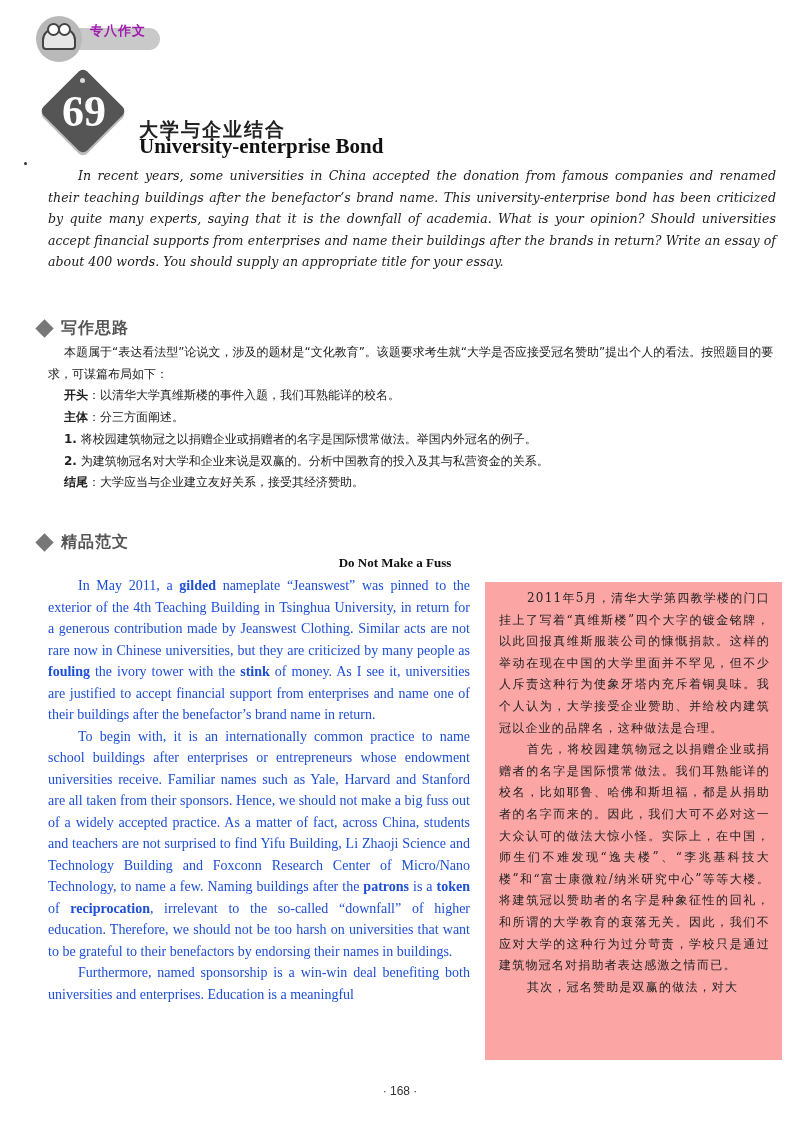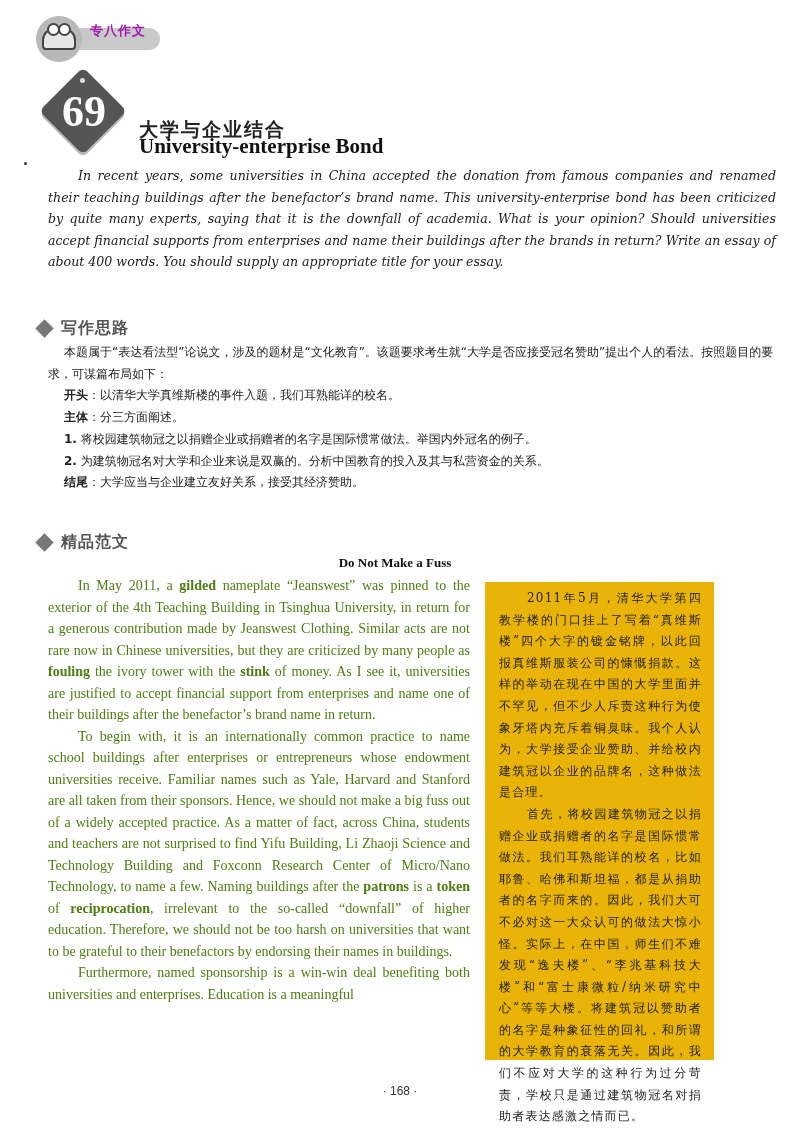--- a/index.html
+++ b/index.html
@@ -32,26 +32,26 @@
   .sec-title { font-family: "DejaVu Sans", sans-serif; font-size: 16px; font-weight: bold; color: #555; letter-spacing: 1px; text-align: center; }
 
   
   .outline { position: absolute; left: 48px; top: 342px; width: 730px; font-family: "DejaVu Sans", sans-serif; font-size: 12px; line-height: 21.7px; color: #222; }
   .outline .indent { padding-left: 16px; }
   .outline .first { text-indent: 16px; }
   .outline b { font-weight: bold; }
 
   
   .essay-title { position: absolute; left: 320px; top: 555px; width: 150px; text-align: center; font-family: "Liberation Serif", serif; font-weight: bold; font-size: 13px; color: #111; }
-  .essay { position: absolute; left: 48px; top: 575px; width: 422px; font-family: "Liberation Serif", serif; font-size: 14px; line-height: 21.5px; text-align: justify; color: #4d7c0f; }
+  .essay { position: absolute; left: 48px; top: 575px; width: 422px; font-family: "Liberation Serif", serif; font-size: 14px; line-height: 21.5px; text-align: justify; color: #1d4ed8; }
   .essay p { text-indent: 30px; }
   .essay b { font-weight: bold; }
 
   
-  .trans-box { position: absolute; left: 485px; top: 582px; width: 229px; height: 478px; background: #eab308; padding: 6px 12px 0 14px; }
+  .trans-box { position: absolute; left: 485px; top: 582px; width: 297px; height: 478px; background: #fca5a5; padding: 6px 12px 0 14px; }
   .trans-box p { font-family: "DejaVu Serif", serif; font-size: 12px; line-height: 21.6px; letter-spacing: 1.2px; text-indent: 28px; text-align: justify; color: #222; }
 
   .page-num { position: absolute; left: 370px; top: 1084px; width: 60px; text-align: center; font-family: "Liberation Sans", sans-serif; font-size: 12px; color: #333; }
   .margin-dot { position: absolute; width: 3px; height: 3px; background: #333; border-radius: 50%; }
 </style>
 </head>
 <body>
 
 <div class="badge">
   <div class="badge-circle">
@@ -91,17 +91,18 @@
 
 <div class="essay">
   <p><span>In May 2011, a </span><b>gilded</b><span> nameplate “Jeanswest” was pinned to the exterior of the 4th Teaching Building in Tsinghua University, in return for a generous contribution made by Jeanswest Clothing. Similar acts are not rare now in Chinese universities, but they are criticized by many people as </span><b>fouling</b><span> the ivory tower with the </span><b>stink</b><span> of money. As I see it, universities are justified to accept financial support from enterprises and name one of their buildings after the benefactor’s brand name in return.</span></p>
   <p><span>To begin with, it is an internationally common practice to name school buildings after enterprises or entrepreneurs whose endowment universities receive. Familiar names such as Yale, Harvard and Stanford are all taken from their sponsors. Hence, we should not make a big fuss out of a widely accepted practice. As a matter of fact, across China, students and teachers are not surprised to find Yifu Building, Li Zhaoji Science and Technology Building and Foxconn Research Center of Micro/Nano Technology, to name a few. Naming buildings after the </span><b>patrons</b><span> is a </span><b>token</b><span> of </span><b>reciprocation</b><span>, irrelevant to the so-called “downfall” of higher education. Therefore, we should not be too harsh on universities that want to be grateful to their benefactors by endorsing their names in buildings.</span></p>
   <p>Furthermore, named sponsorship is a win-win deal benefiting both universities and enterprises. Education is a meaningful</p>
 </div>
 
 <div class="trans-box">
   <p>2011年5月，清华大学第四教学楼的门口挂上了写着“真维斯楼”四个大字的镀金铭牌，以此回报真维斯服装公司的慷慨捐款。这样的举动在现在中国的大学里面并不罕见，但不少人斥责这种行为使象牙塔内充斥着铜臭味。我个人认为，大学接受企业赞助、并给校内建筑冠以企业的品牌名，这种做法是合理。</p>
   <p>首先，将校园建筑物冠之以捐赠企业或捐赠者的名字是国际惯常做法。我们耳熟能详的校名，比如耶鲁、哈佛和斯坦福，都是从捐助者的名字而来的。因此，我们大可不必对这一大众认可的做法大惊小怪。实际上，在中国，师生们不难发现“逸夫楼”、“李兆基科技大楼”和“富士康微粒/纳米研究中心”等等大楼。将建筑冠以赞助者的名字是种象征性的回礼，和所谓的大学教育的衰落无关。因此，我们不应对大学的这种行为过分苛责，学校只是通过建筑物冠名对捐助者表达感激之情而已。</p>
+  <p>其次，冠名赞助是双赢的做法，对大</p>
 </div>
 
 <div class="margin-dot" style="left:24px; top:162px;"></div>
 
 <div class="page-num">· 168 ·</div>
 
 </body></html>

